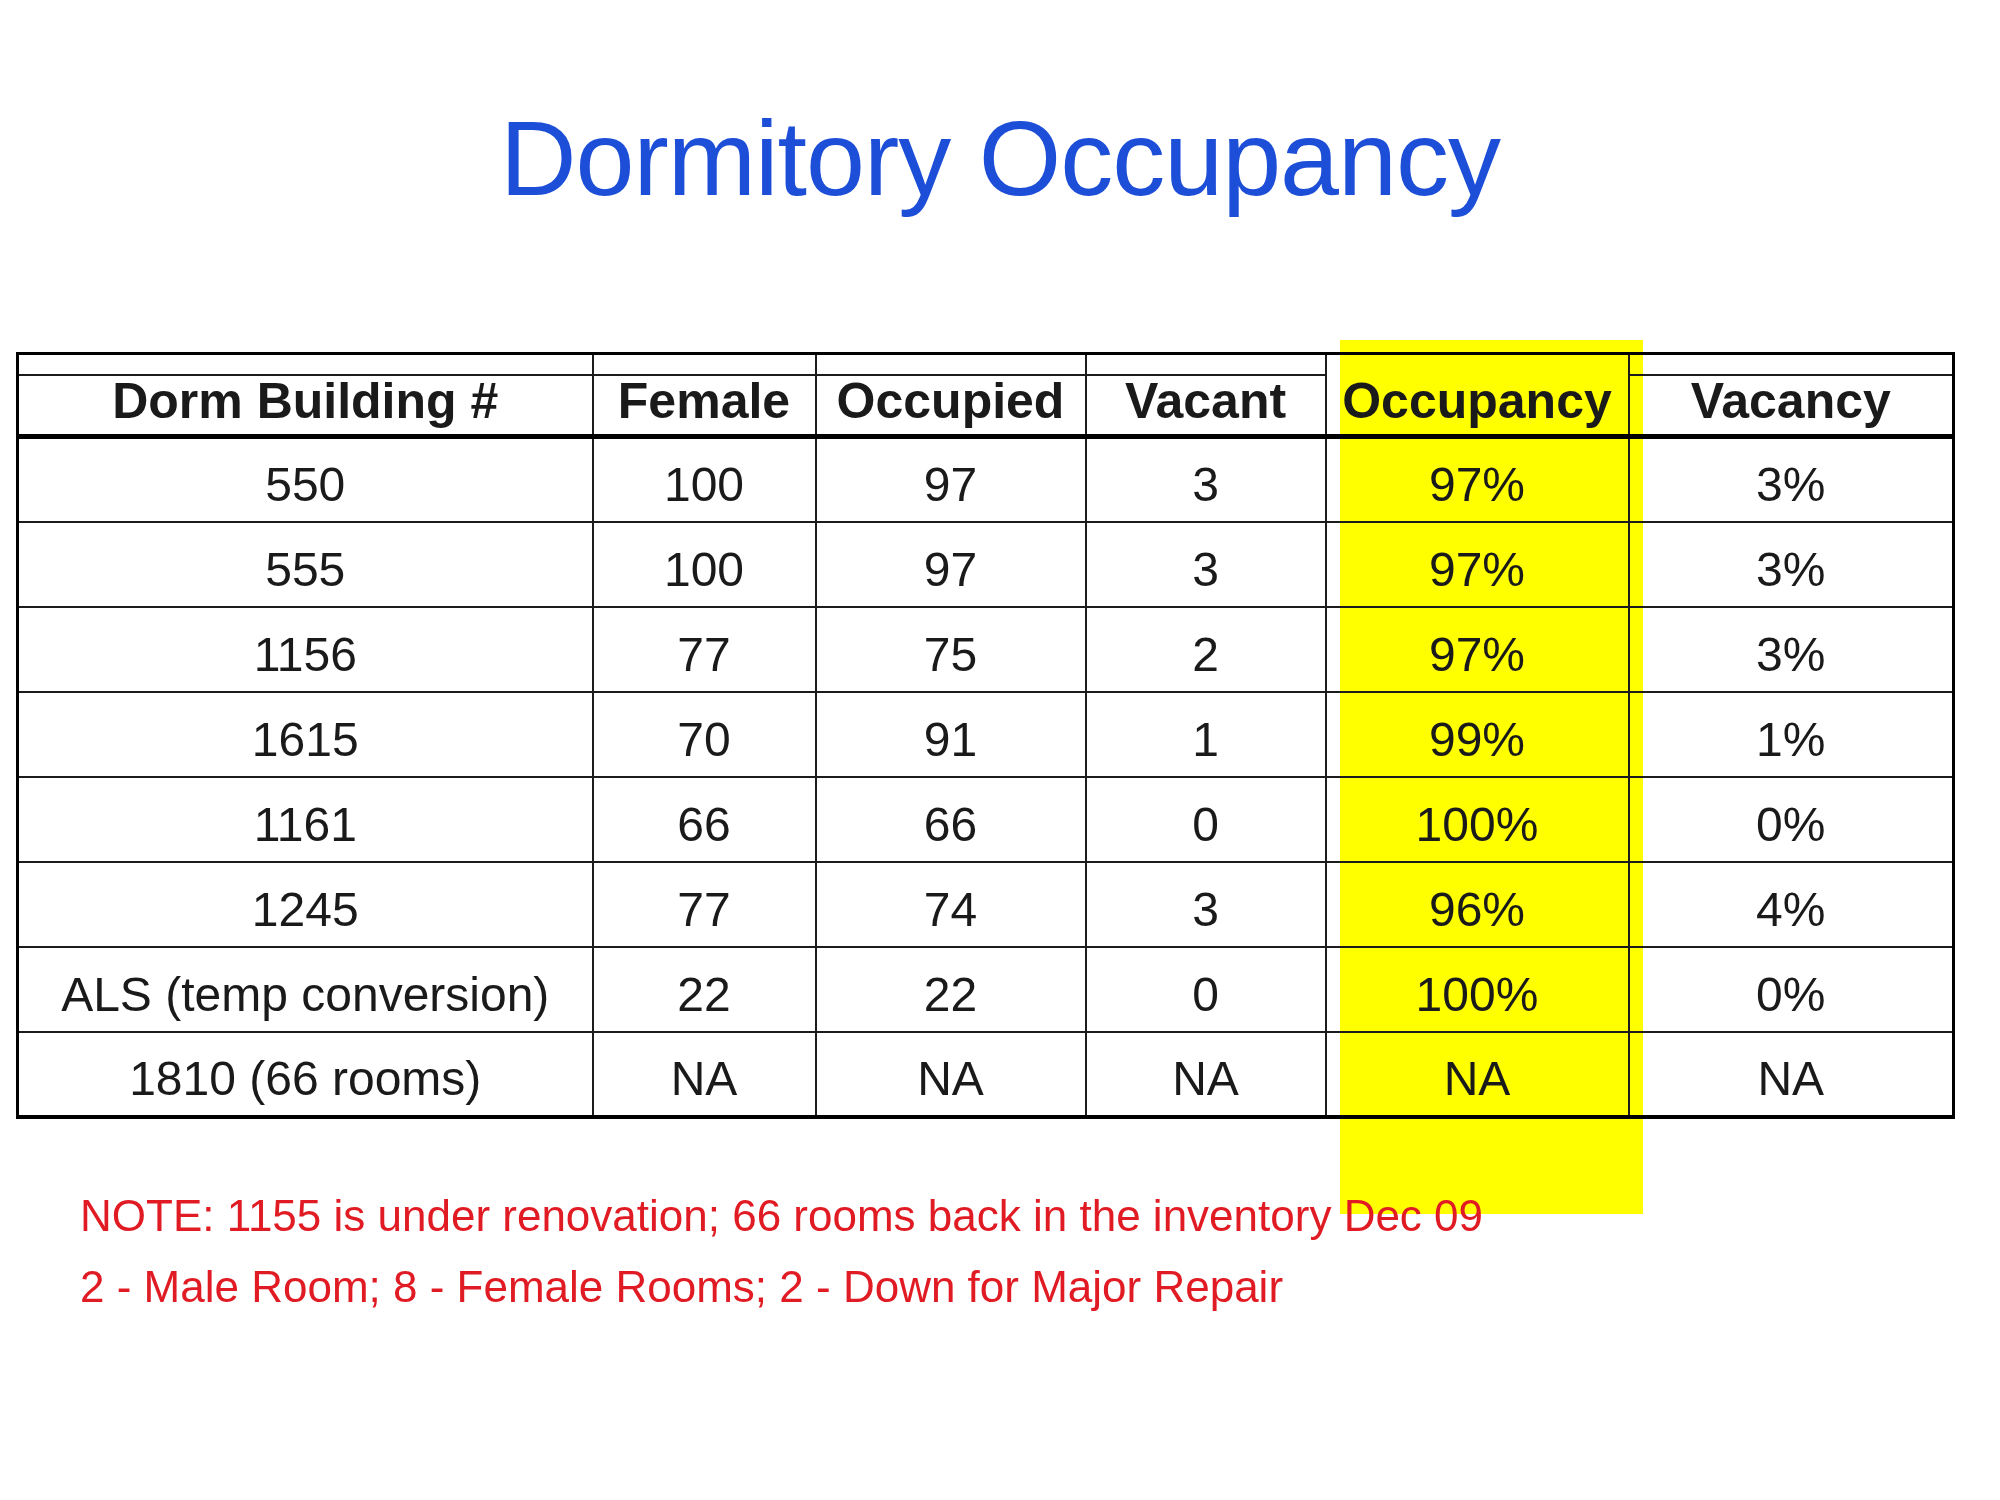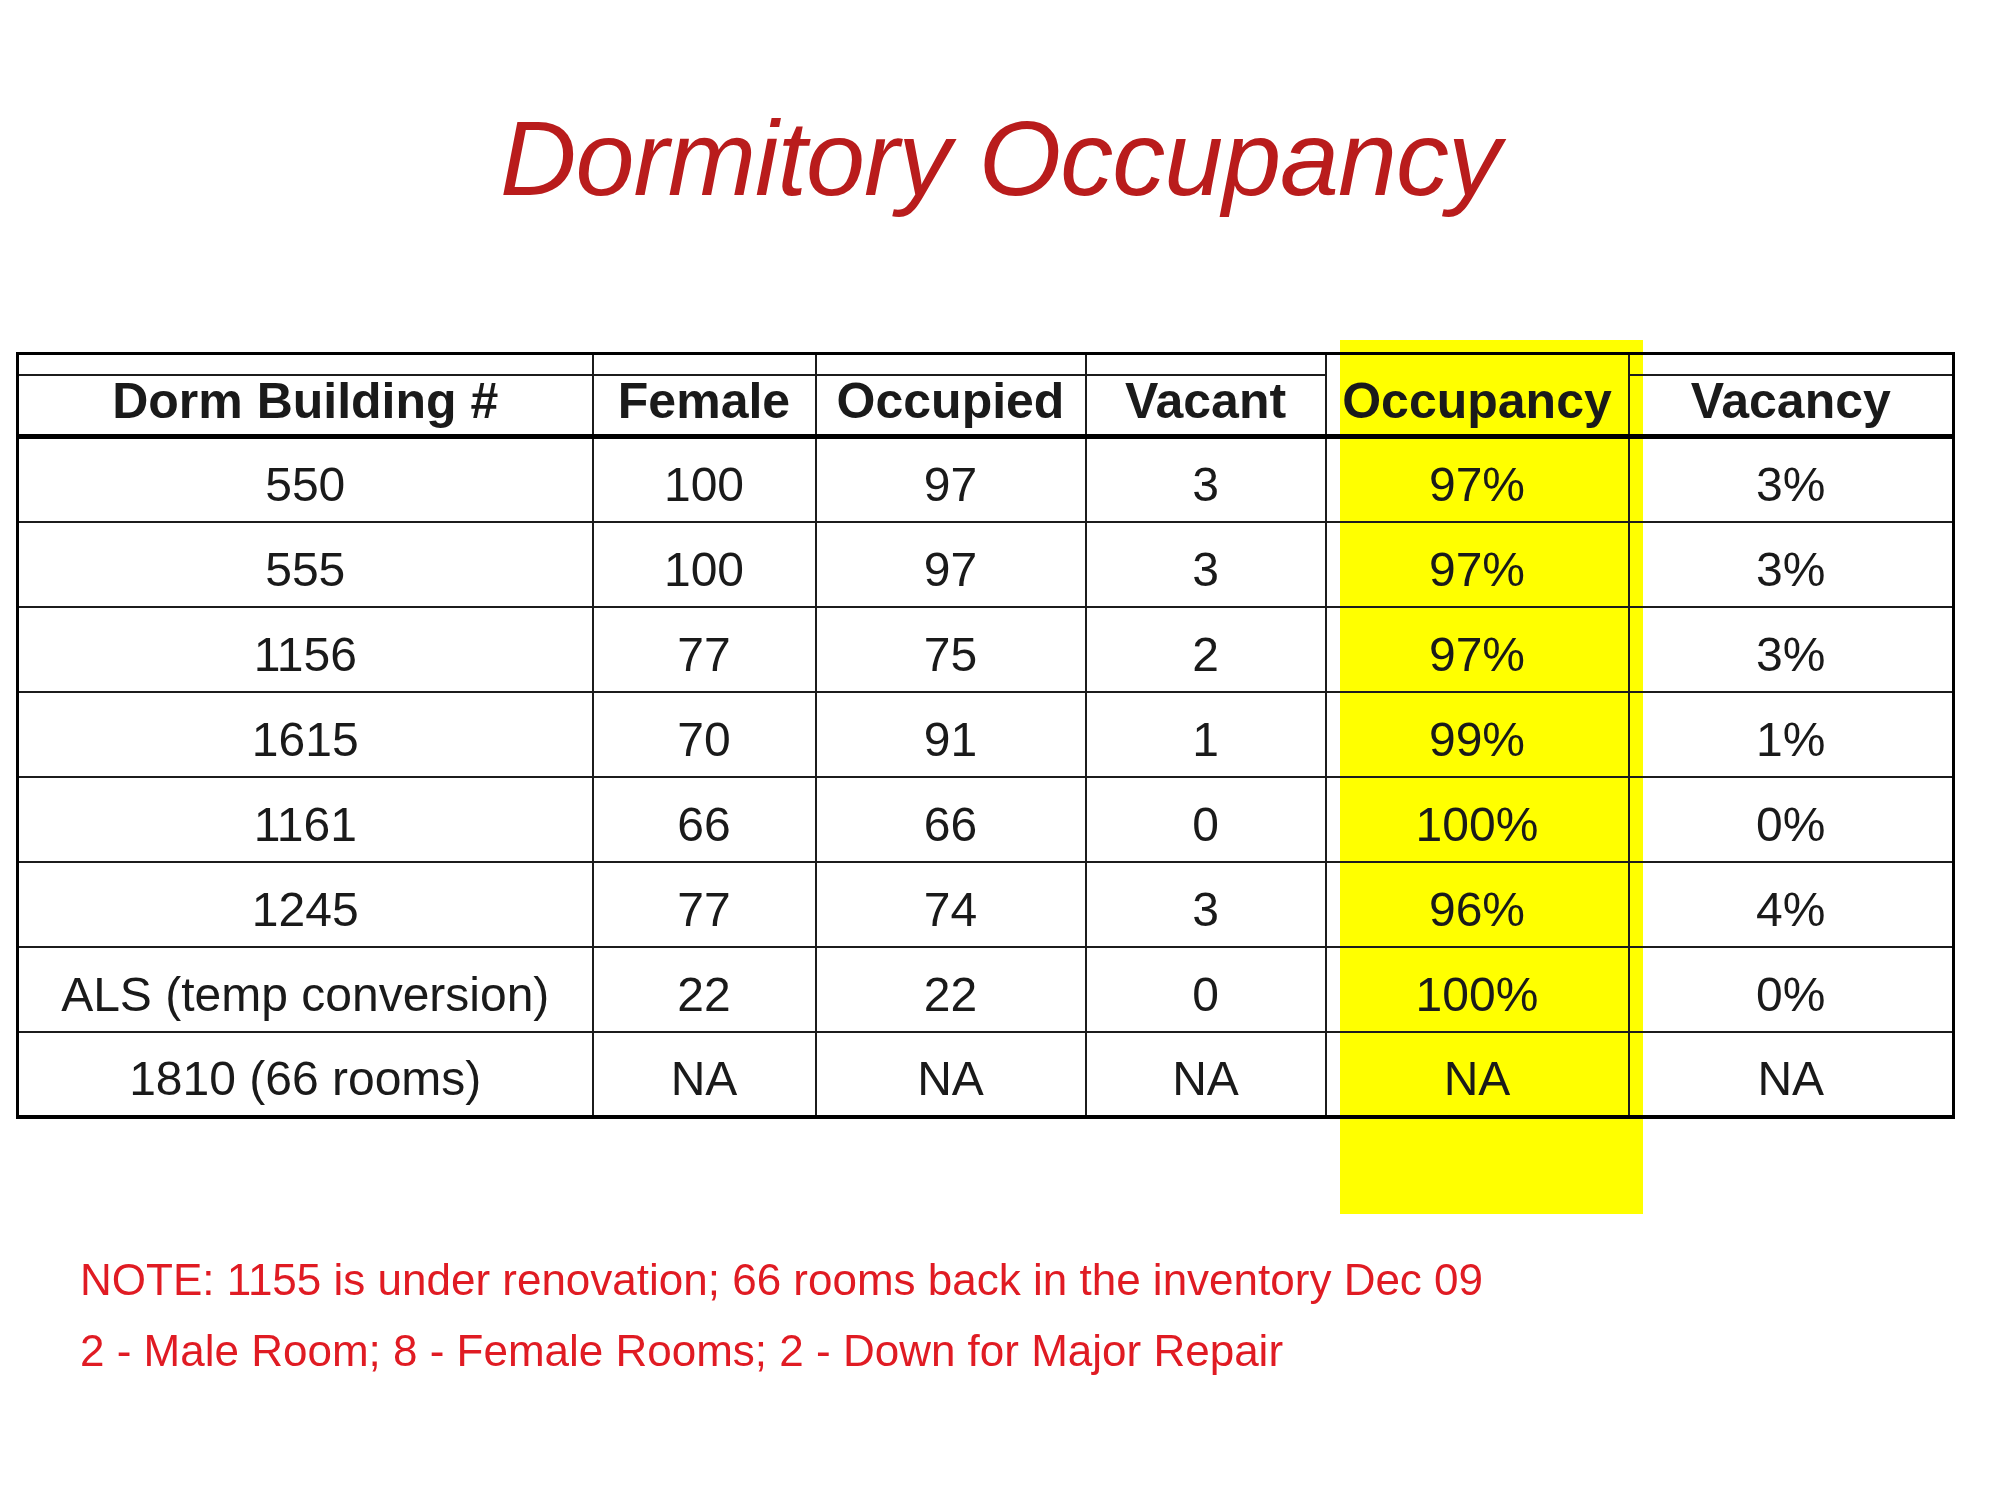--- a/index.html
+++ b/index.html
@@ -21,23 +21,22 @@
   .title {
     position: absolute;
     top: 100px;
     left: 0;
     width: 100%;
     text-align: center;
     font-size: 106px;
     line-height: 1.1;
     letter-spacing: -1px;
     font-weight: 400;
-    color: #b91c1c;
+    color: #1d4ed8;
     white-space: nowrap;
-    font-style: italic;
   }
 
   
   .highlight-band {
     position: absolute;
     left: 1340px;
     top: 340px;
     width: 303px;
     height: 874px;
     background: var(--highlight, #ffff00);
@@ -84,21 +83,21 @@
   }
   
   tr.row-spacer td.col-occ { border-bottom-style: none; }
   tr.row-header td.col-occ { border-top-style: none; }
   td.red-text { color: var(--vacant_red, #f22525); }
 
   
   .notes {
     position: absolute;
     left: 80px;
-    top: 1244px;
+    top: 1180px;
     font-size: 44px;
     line-height: 1.62;
     color: var(--note_red, #e01b23);
     white-space: nowrap;
   }
 </style>
 </head>
 <body>
 
 <div id="slide">

